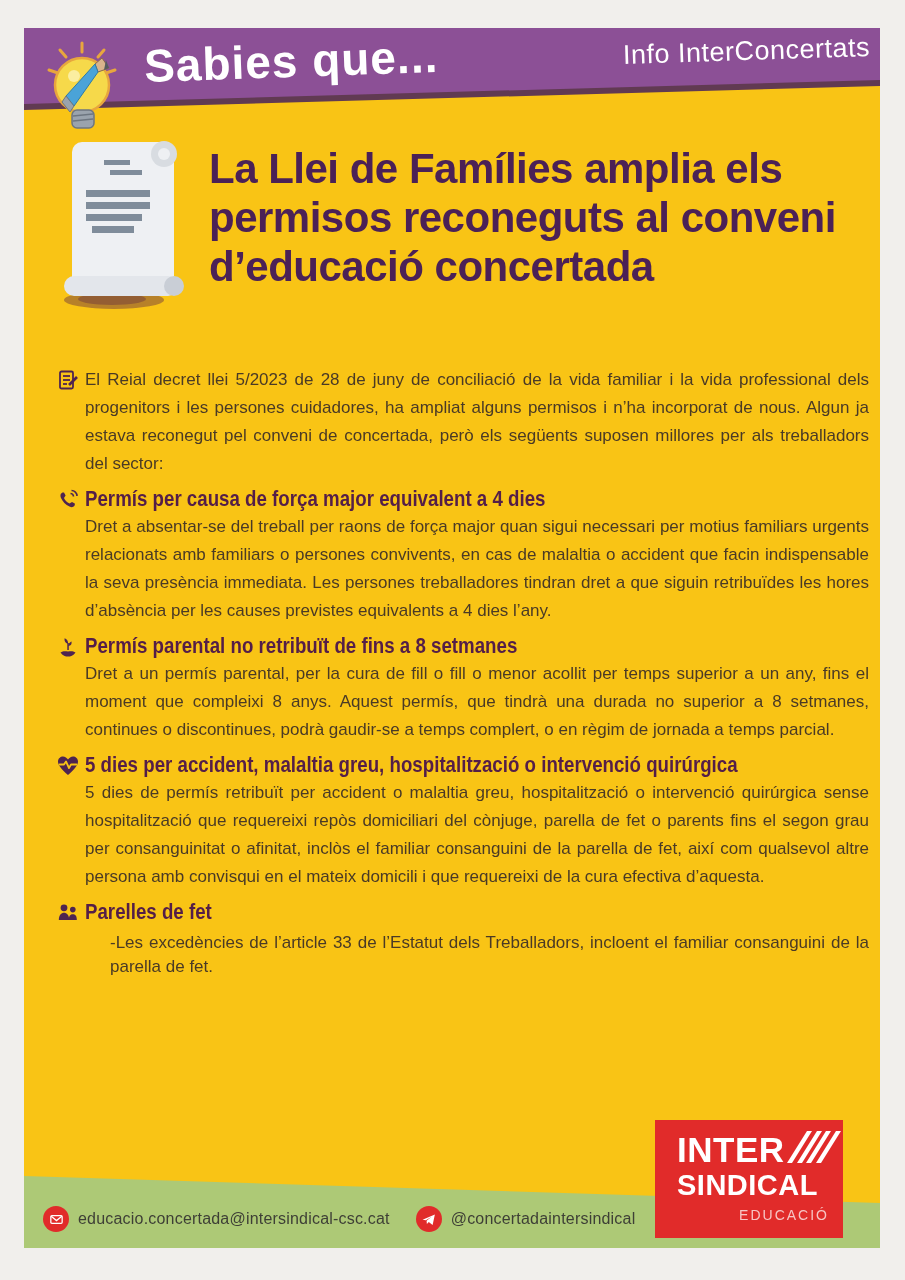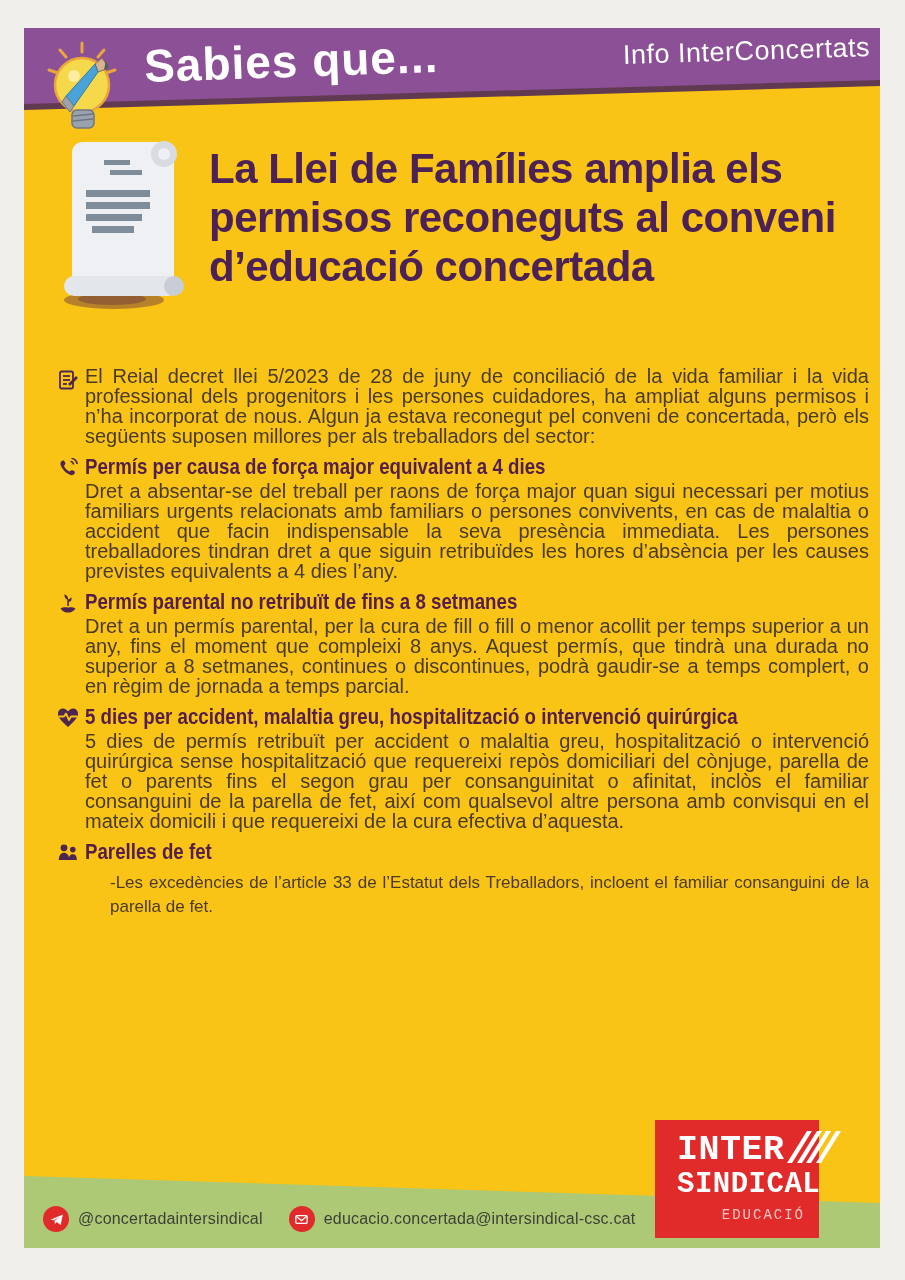--- a/index.html
+++ b/index.html
@@ -58,21 +58,21 @@
   .section { position:relative; padding-left:28px; margin-top:8px; }
   .section.first { margin-top:0; }
   .s-icon { position:absolute; left:0; top:3px; width:22px; height:22px; }
   .s-icon svg { width:100%; height:100%; }
   .s-head { white-space:nowrap; margin-bottom:1px; }
   .s-head .h-text {
     display:inline-block; transform:scaleX(0.85); transform-origin:left center;
     font-size:22px; line-height:26px; font-weight:800; color:#541e48;
   }
   .s-body {
-    font-size:20px; line-height:20px; text-align:justify;
+    font-size:17px; line-height:28px; text-align:justify;
     color:#4a3a26;
   }
   .bullet { margin-top:6px; margin-left:25px; font-size:17px; line-height:24px; text-align:justify; }
 
   
   .green-band {
     position:absolute; left:0; top:1148px; width:856px; height:72px;
     background:#adc976;
     clip-path:polygon(0 0, 100% 27px, 100% 72px, 0 72px);
   }
@@ -83,25 +83,24 @@
   .contact { display:flex; align-items:center; gap:9px; }
   .c-icon {
     width:26px; height:26px; border-radius:50%;
     background:#e12b2a; display:flex; align-items:center; justify-content:center;
     flex:0 0 auto;
   }
   .c-icon svg { width:17px; height:17px; }
   .c-label { font-size:16px; color:#3e3f36; letter-spacing:0.2px; }
 
   .logo-box {
-    position:absolute; left:631px; top:1092px; width:164px; height:118px;
+    position:absolute; left:631px; top:1092px; width:188px; height:118px;
     background:#e12b2a; z-index:7;
     padding:13px 14px 21px 22px;
     color:#ffffff;
-    font-family:Liberation Mono, monospace;
   }
   .logo-row1 { display:flex; align-items:flex-start; }
   .logo-inter { font-size:35px; font-weight:800; letter-spacing:0.5px; line-height:34px; }
   .slashes { display:flex; margin-left:8px; margin-top:-2px; }
   .slashes i {
     display:block; width:5px; height:32px; background:#ffffff;
     transform:skewX(-32deg); margin-left:4.5px;
   }
   .logo-sindical { font-size:29px; font-weight:800; letter-spacing:0.5px; line-height:36px; }
   .logo-educacio {
@@ -226,34 +225,34 @@
       <div class="bullet">-Les excedències de l’article 33 de l’Estatut dels Treballadors, incloent el familiar consanguini de la parella de fet.</div>
     </div>
 
   </div>
 
   <div class="green-band"></div>
 
   <div class="contacts">
     <div class="contact">
       <span class="c-icon">
-        <svg viewBox="0 0 24 24">
-          <path fill="#ffffff" d="M3.6,12.4 L21,4.8 L17.8,19.6 L12.4,15.5 L9.7,18.3 L9.3,13.9 L16.5,8 L8.2,12.9 Z"></path>
-        </svg>
-      </span>
-      <span class="c-label">@concertadaintersindical</span>
-    </div>
-    <div class="contact">
-      <span class="c-icon">
         <svg viewBox="0 0 24 24" fill="none" stroke="#ffffff" stroke-width="1.8">
           <rect x="4" y="6.5" width="16" height="11" rx="1.5"></rect>
           <polyline points="4.5,7.5 12,13.5 19.5,7.5"></polyline>
         </svg>
       </span>
       <span class="c-label">educacio.concertada@intersindical-csc.cat</span>
+    </div>
+    <div class="contact">
+      <span class="c-icon">
+        <svg viewBox="0 0 24 24">
+          <path fill="#ffffff" d="M3.6,12.4 L21,4.8 L17.8,19.6 L12.4,15.5 L9.7,18.3 L9.3,13.9 L16.5,8 L8.2,12.9 Z"></path>
+        </svg>
+      </span>
+      <span class="c-label">@concertadaintersindical</span>
     </div>
     <div class="contact">
       <span class="c-icon">
         <svg viewBox="0 0 24 24">
           <path fill="#ffffff" d="M21.5,6.4c-0.7,0.3-1.4,0.5-2.1,0.6c0.8-0.5,1.3-1.2,1.6-2c-0.7,0.4-1.5,0.7-2.3,0.9c-0.7-0.7-1.7-1.2-2.7-1.2c-2,0-3.7,1.6-3.7,3.7c0,0.3,0,0.6,0.1,0.8C9.3,9,6.6,7.6,4.8,5.3C4.5,5.9,4.3,6.5,4.3,7.2c0,1.3,0.7,2.4,1.6,3.1c-0.6,0-1.2-0.2-1.7-0.5v0c0,1.8,1.3,3.3,3,3.6c-0.3,0.1-0.6,0.1-1,0.1c-0.2,0-0.5,0-0.7-0.1c0.5,1.5,1.8,2.5,3.5,2.6c-1.3,1-2.9,1.6-4.6,1.6c-0.3,0-0.6,0-0.9-0.1c1.6,1,3.6,1.7,5.7,1.7c6.8,0,10.5-5.6,10.5-10.5c0-0.2,0-0.3,0-0.5C20.4,7.9,21,7.2,21.5,6.4z"></path>
         </svg>
       </span>
       <span class="c-label">@InterEducacio</span>
     </div>
   </div>

